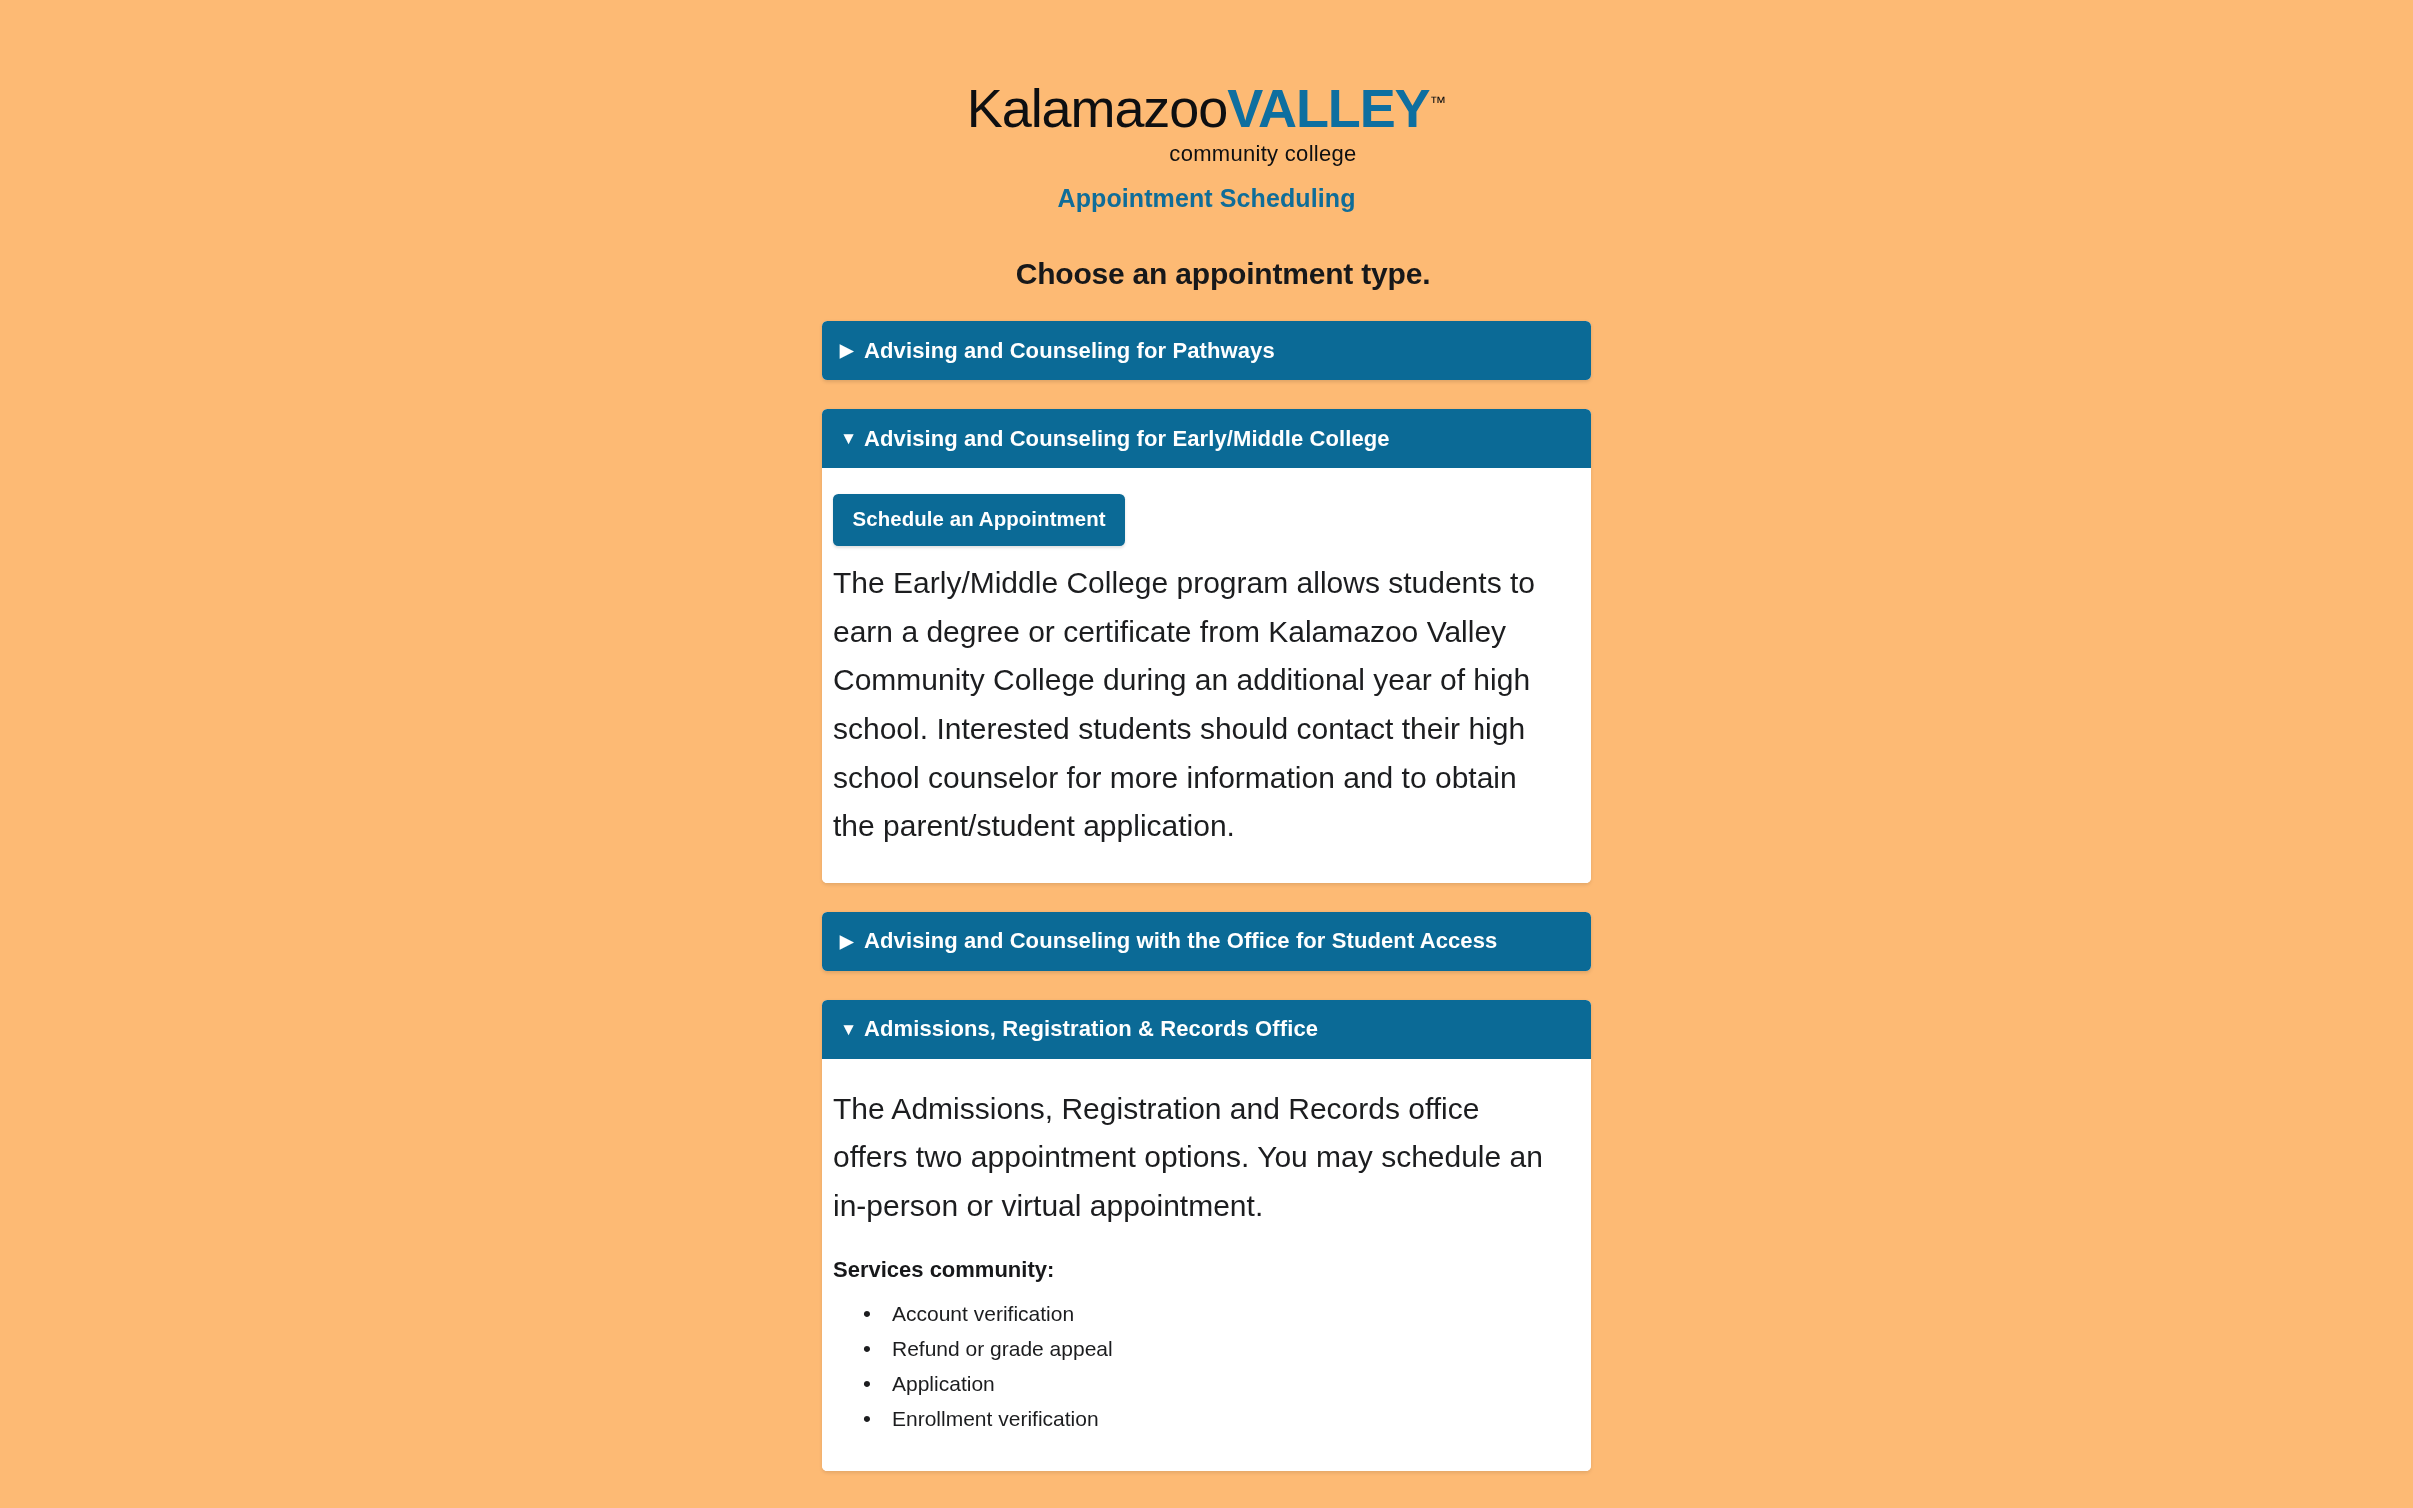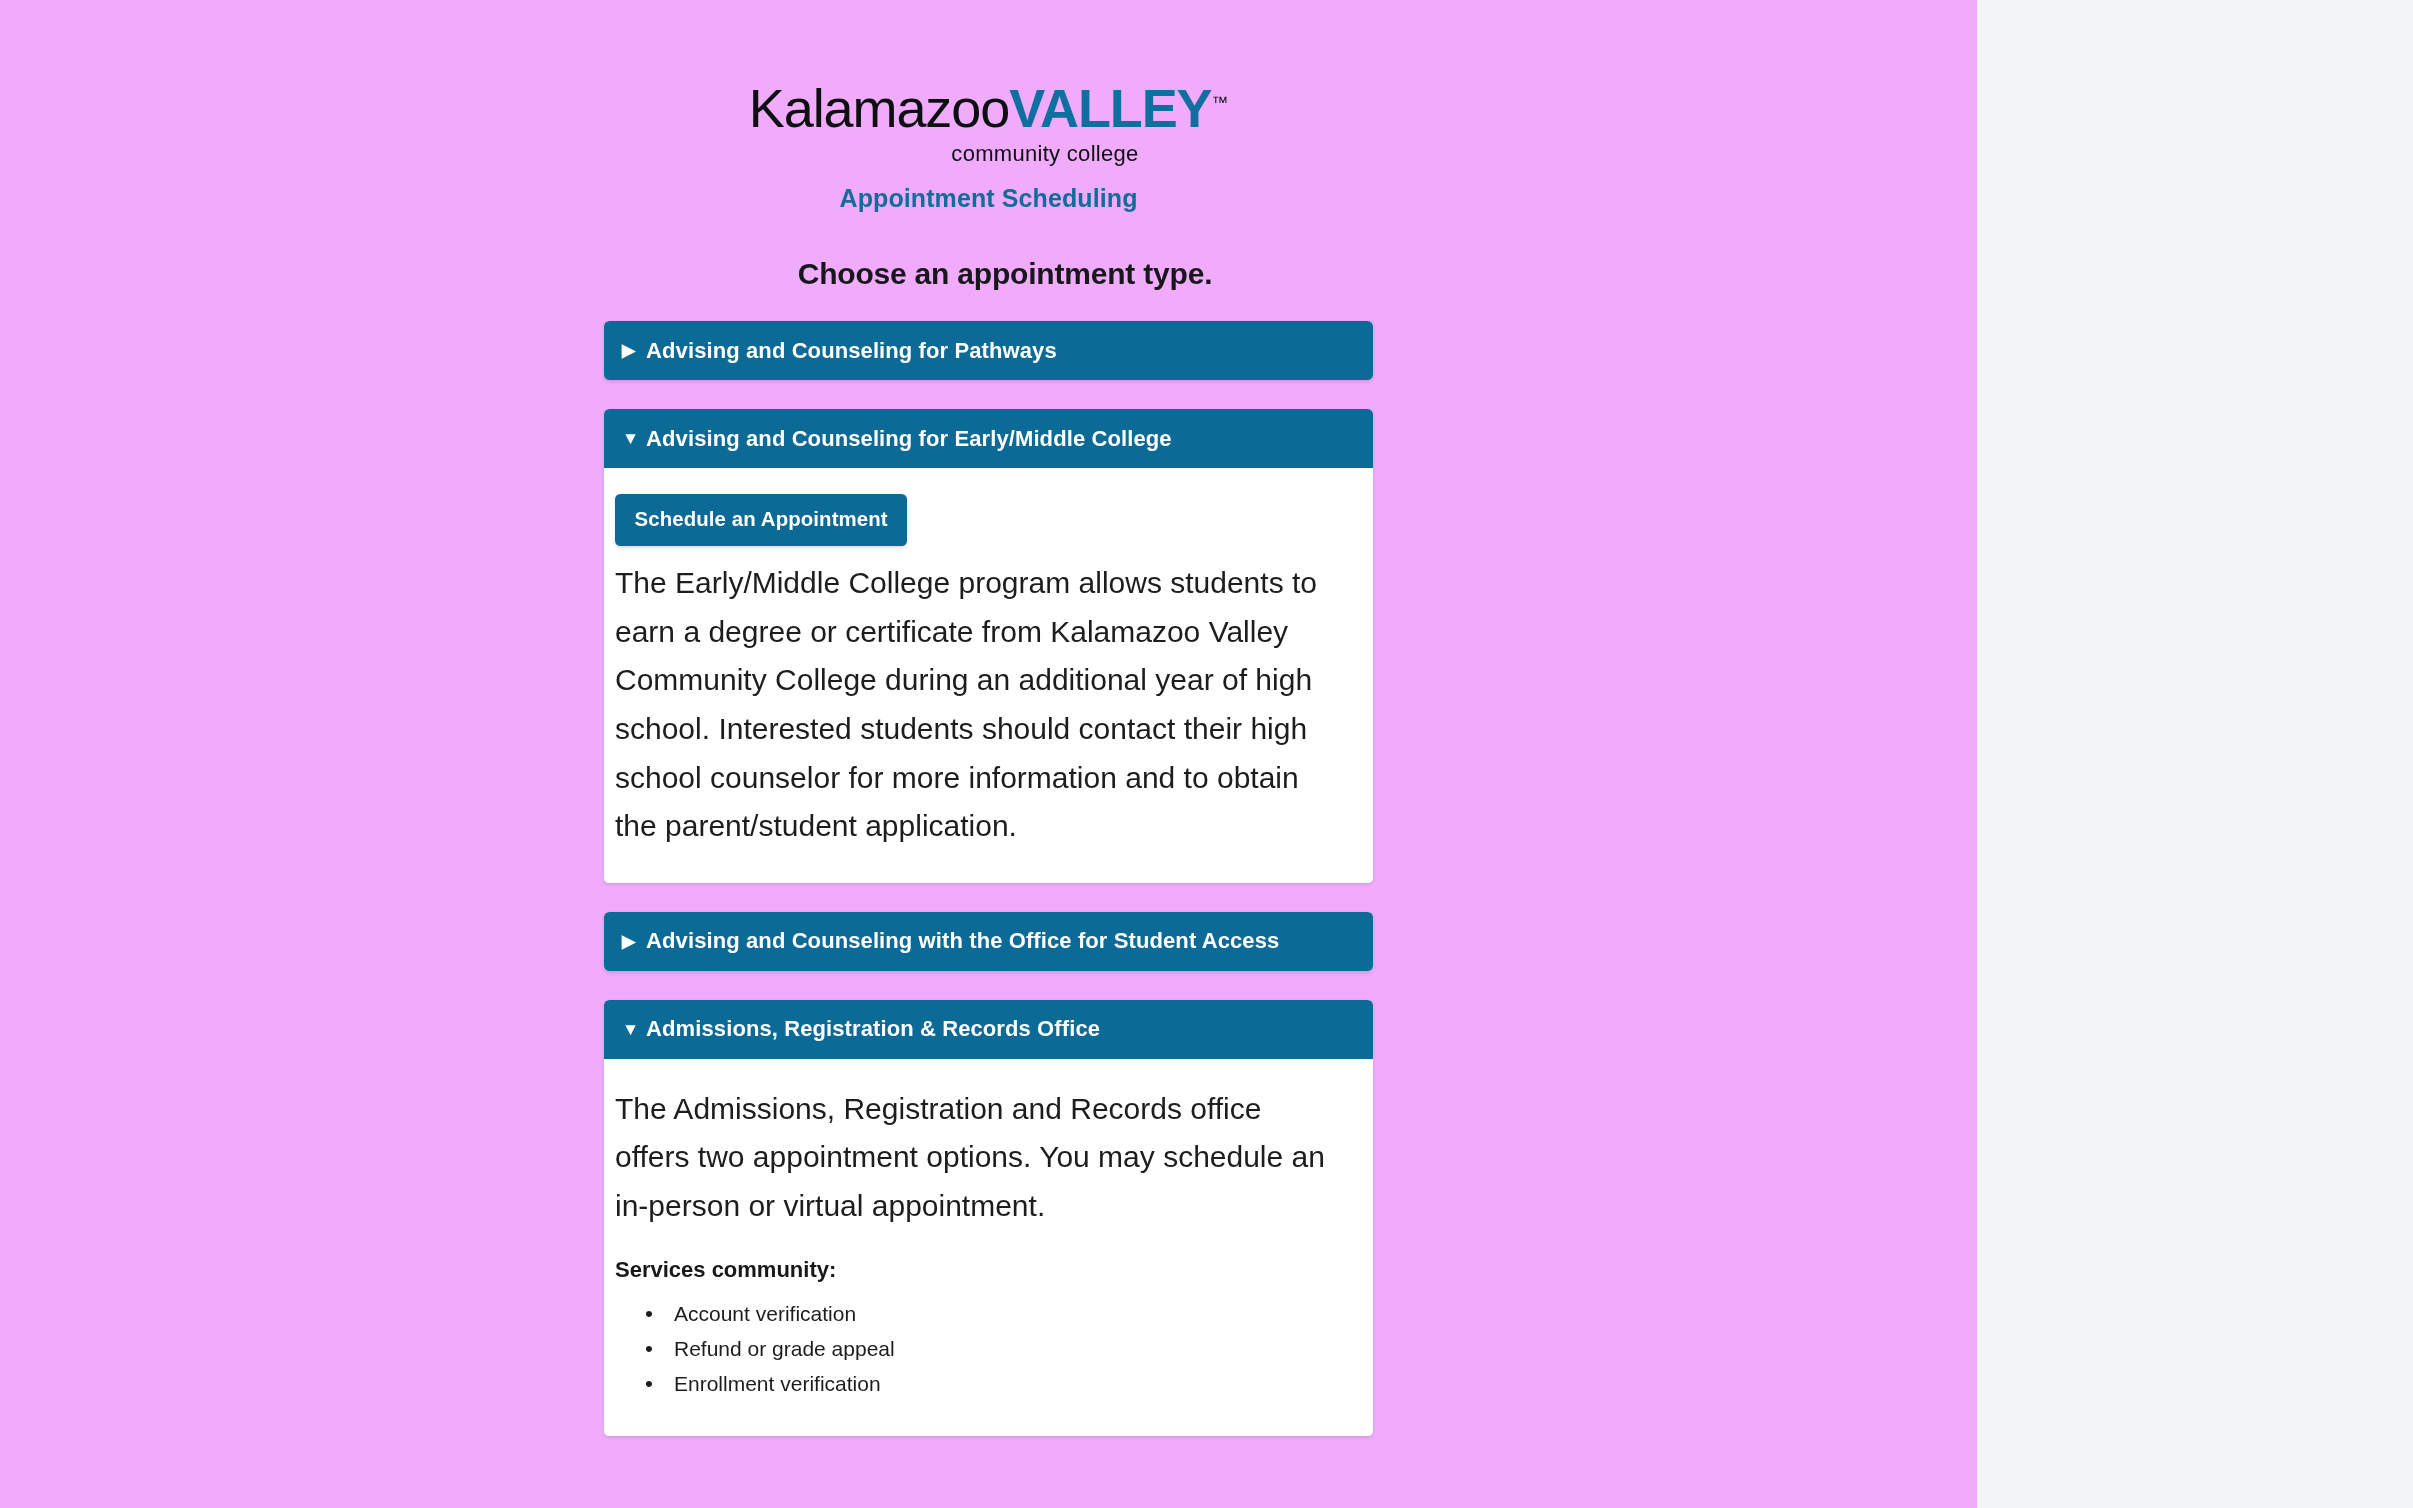--- a/index.html
+++ b/index.html
@@ -6,23 +6,23 @@
 
   html, body {
     width: 2413px;
     height: 1508px;
     background: #f2f4f6;
     font-family: "Liberation Sans", sans-serif;
     overflow: hidden;
   }
 
   .page {
-    width: 1977px;
+    width: 2413px;
     height: 1508px;
-    background: #f0abfc;
+    background: #fdba74;
     position: relative;
   }
 
   
   .site-header {
     padding-top: 81px;
     display: flex;
     flex-direction: column;
     align-items: center;
   }
@@ -243,20 +243,21 @@
       <div class="acc-header">
         <span class="acc-caret">▼</span>
         <span class="acc-title">Admissions, Registration &amp; Records Office</span>
       </div>
       <div class="acc-body">
         <p class="acc-para">The Admissions, Registration and Records office offers two appointment options. You may schedule an in-person or virtual appointment.</p>
         <div class="services-label">Services community:</div>
         <ul class="services-list">
           <li>Account verification</li>
           <li>Refund or grade appeal</li>
+          <li>Application</li>
           <li>Enrollment verification</li>
         </ul>
       </div>
     </div>
 
   </div>
 </div>
 
 
 </body></html>

